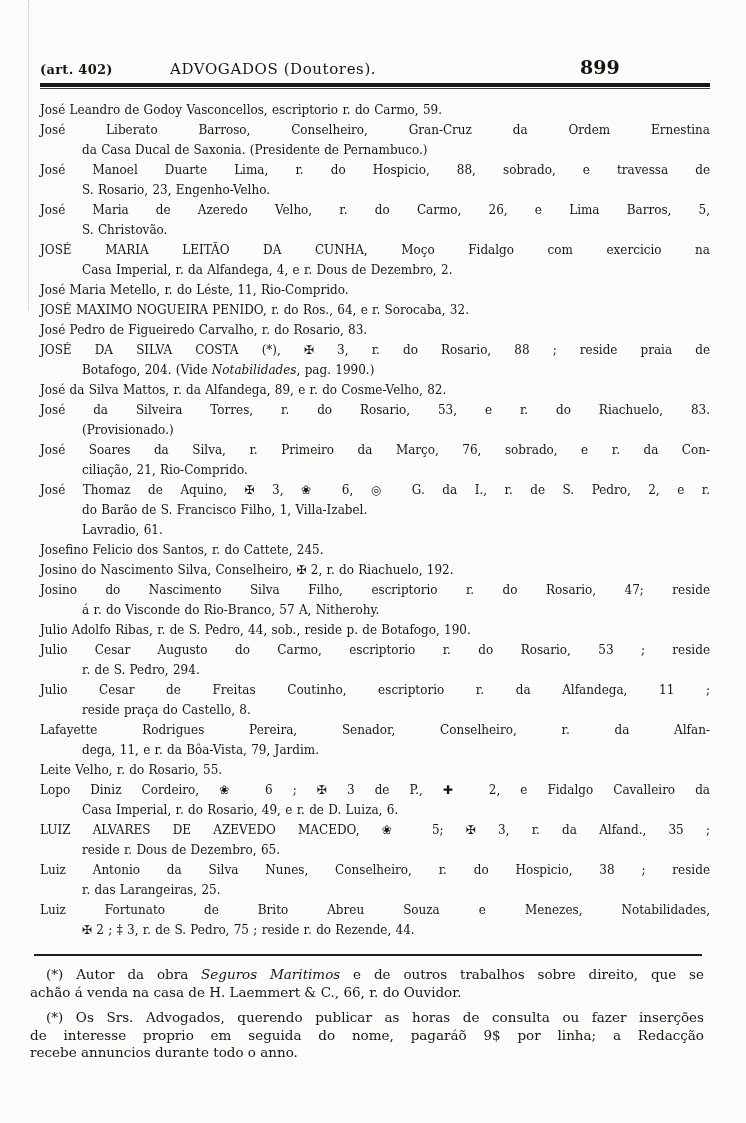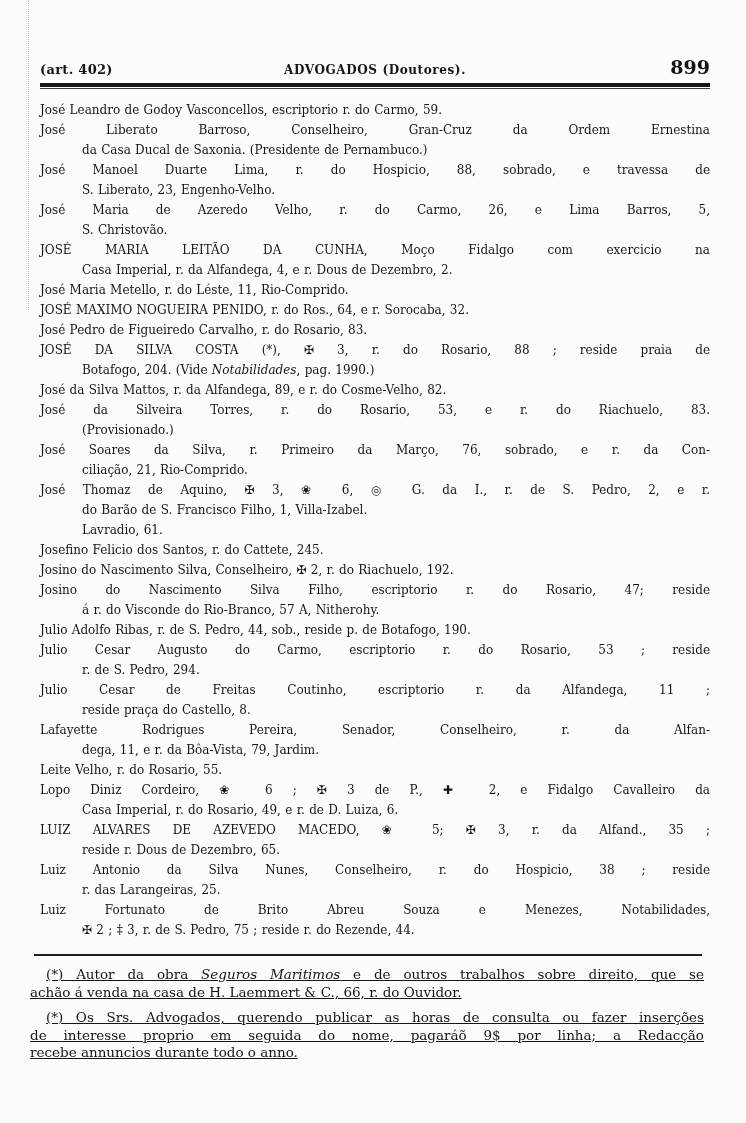--- a/index.html
+++ b/index.html
@@ -15,22 +15,22 @@
   .scan-edge {
     position:absolute; left:28px; top:0; height:310px;
     border-left:1px dotted #8f8f8f; opacity:.55;
   }
 
   header {
     display:flex; align-items:baseline;
     padding:0 36px 0 40px; padding-top:56px;
   }
   .h-left  { width:130px; font-weight:bold; font-size:13px; letter-spacing:.3px; }
-  .h-center{ flex:1; text-align:center; font-weight:bold; font-size:12px; letter-spacing:.6px; }
-  .h-right { width:130px; text-align:right; font-weight:bold; font-size:19px; }
+  .h-center{ flex:1; font-weight:normal; font-size:15px; letter-spacing:.6px; }
+  .h-right { width:130px; text-align:left; font-weight:bold; font-size:19px; }
 
   .rule {
     margin:5px 36px 0 40px;
     border-top:4px solid #161616;
     border-bottom:1px solid #3a3a3a;
     height:1px;
   }
 
   main {
     margin:11px 36px 0 40px;
@@ -43,21 +43,21 @@
 
   .footrule {
     margin:14px 44px 0 34px;
     border-top:2px solid #1d1d1d;
   }
   .footnotes {
     margin:10px 42px 0 30px;
     font-size:13.5px; line-height:17.5px;
   }
   .footnote { margin-bottom:8px; }
-  .footnote .line { text-align:justify; text-align-last:left;text-decoration:underline; }
+  .footnote .line { text-align:justify; text-align-last:left; }
   .footnote .line.just { text-align-last:justify; }
   .footnote .line.first { text-indent:16px; }
 
   .it { font-style:italic; }
 </style>
 </head>
 <body>
 
 <div class="page">
   <div class="scan-edge"></div>
@@ -73,21 +73,21 @@
   <main id="entries">
       <div class="entry">
         <div class="line"><span>José Leandro de Godoy Vasconcellos, escriptorio r. do Carmo, 59.</span></div>
       </div>
       <div class="entry">
         <div class="line just"><span>José Liberato Barroso, Conselheiro, Gran-Cruz da Ordem Ernestina</span></div>
         <div class="line cont"><span>da Casa Ducal de Saxonia. (Presidente de Pernambuco.)</span></div>
       </div>
       <div class="entry">
         <div class="line just"><span>José Manoel Duarte Lima, r. do Hospicio, 88, sobrado, e travessa de</span></div>
-        <div class="line cont"><span>S. Liberato, 23, Engenho-Velho.</span></div>
+        <div class="line cont"><span>S. Rosario, 23, Engenho-Velho.</span></div>
       </div>
       <div class="entry">
         <div class="line just"><span>José Maria de Azeredo Velho, r. do Carmo, 26, e Lima Barros, 5,</span></div>
         <div class="line cont"><span>S. Christovão.</span></div>
       </div>
       <div class="entry">
         <div class="line just"><span>JOSÉ MARIA LEITÃO DA CUNHA, Moço Fidalgo com exercicio na</span></div>
         <div class="line cont"><span>Casa Imperial, r. da Alfandega, 4, e r. Dous de Dezembro, 2.</span></div>
       </div>
       <div class="entry">

